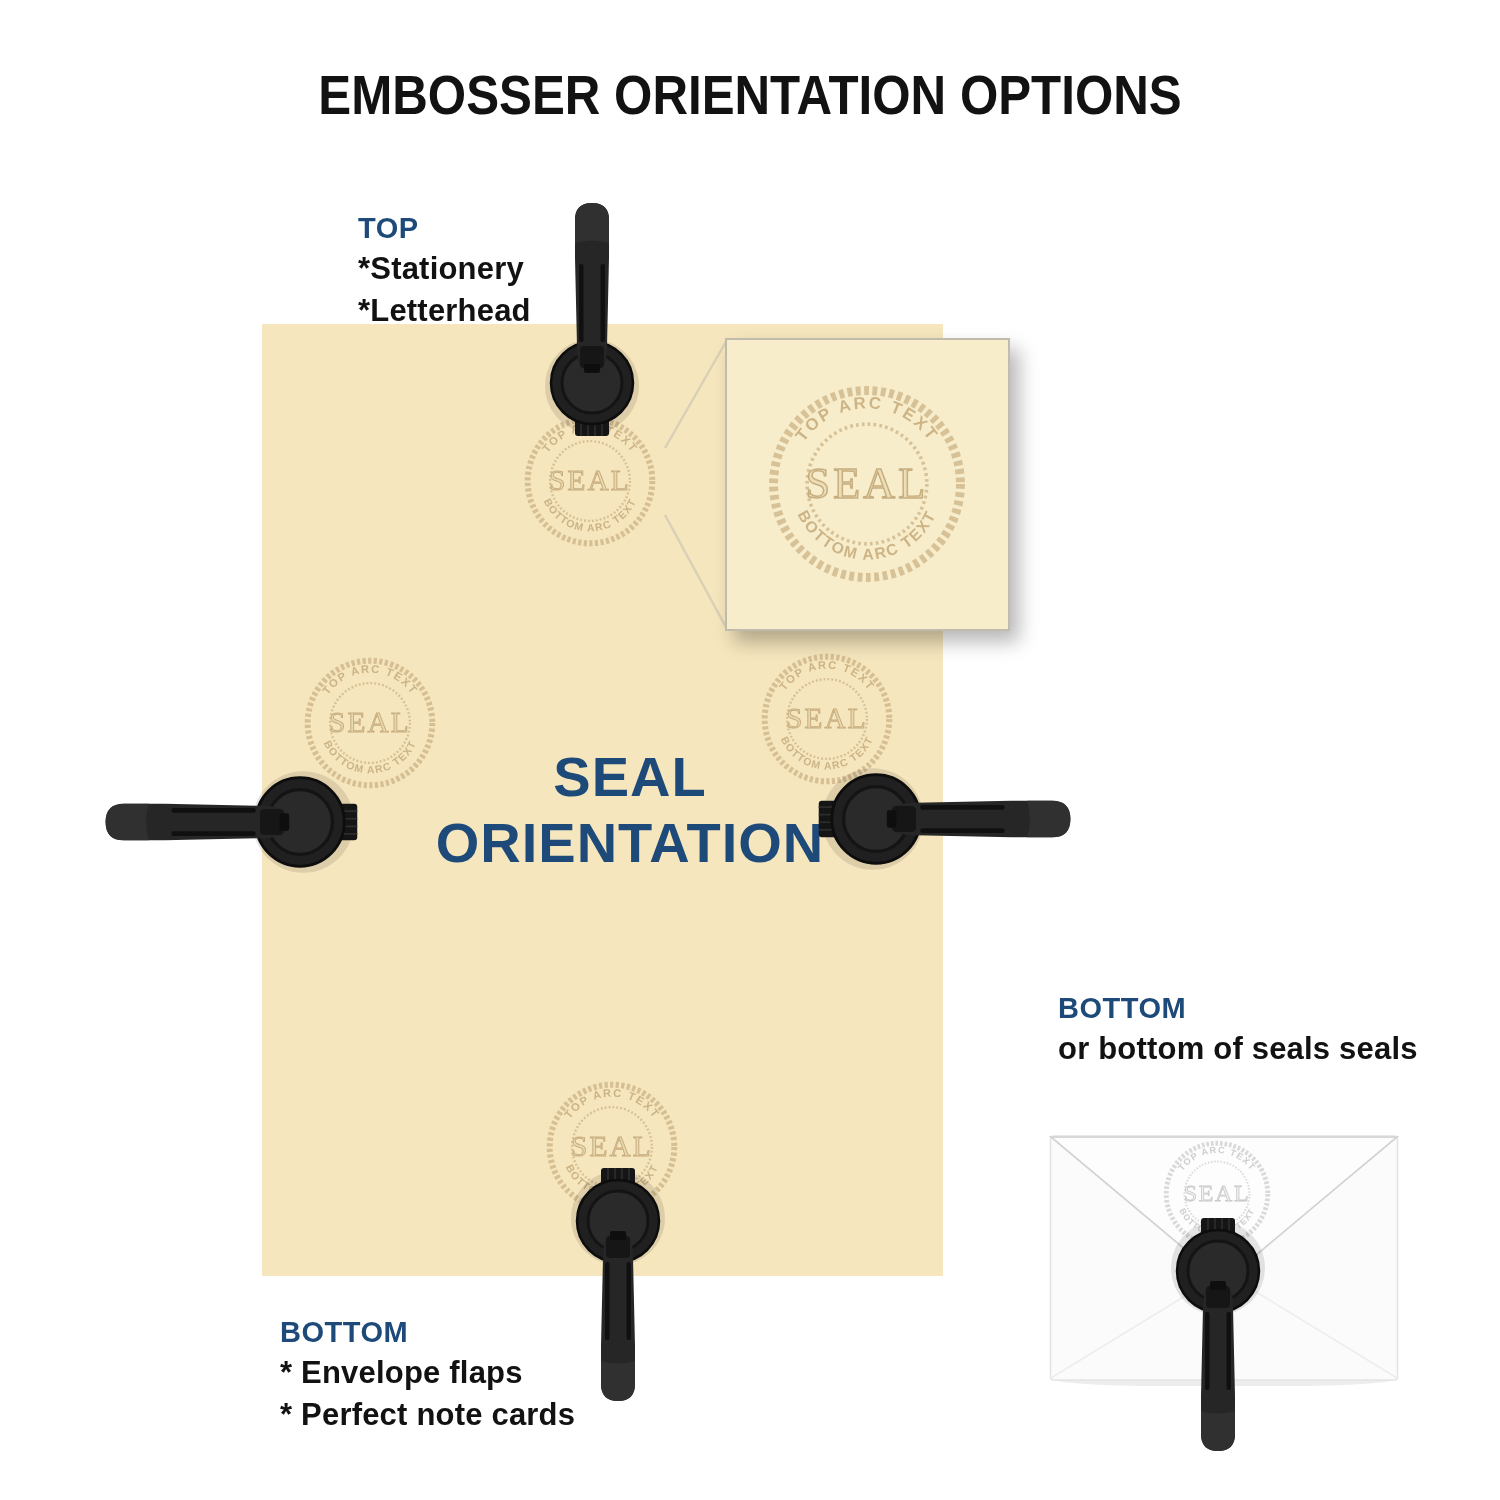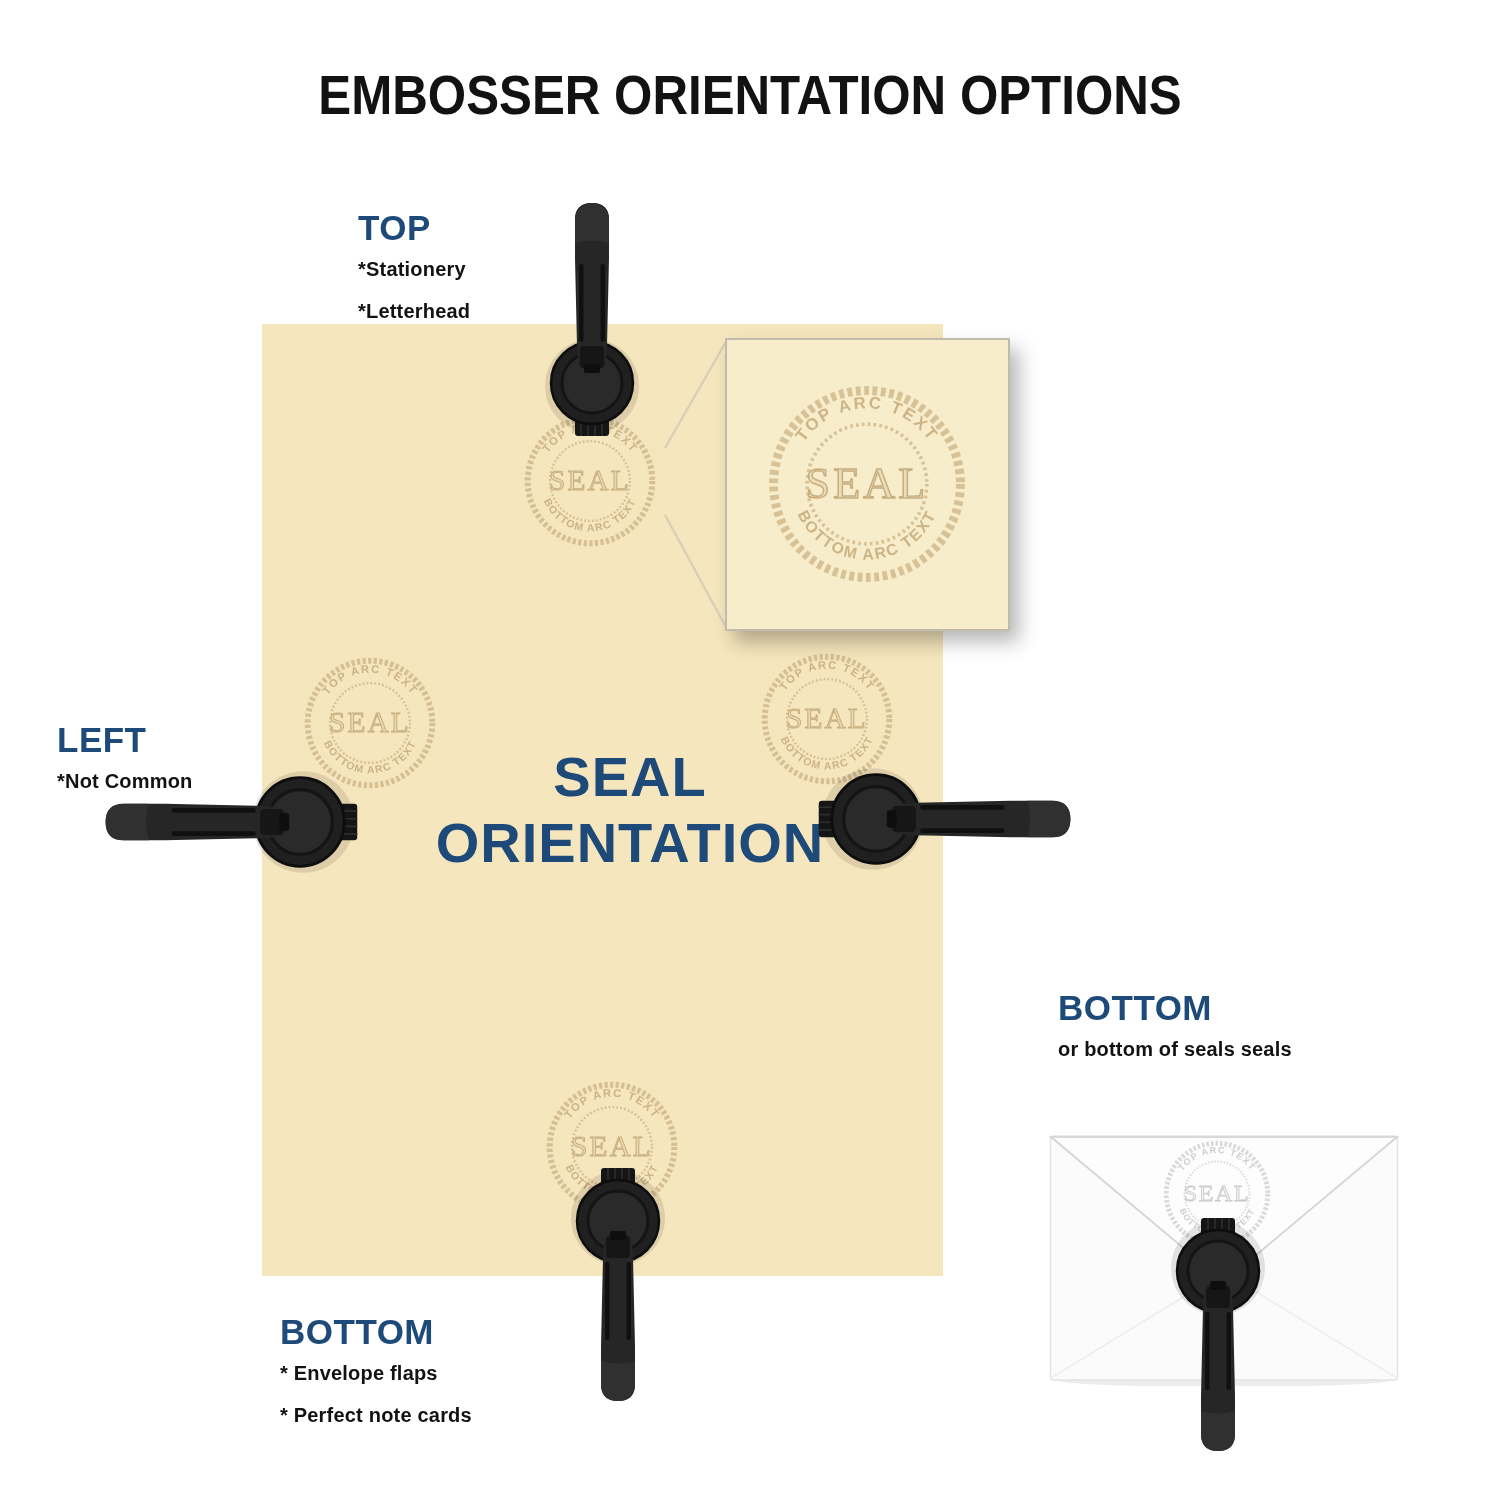--- a/index.html
+++ b/index.html
@@ -31,25 +31,25 @@
   .seal svg{display:block;}
   
   #center-text{
     position:absolute;left:305px;top:716px;width:650px;z-index:12;
     text-align:center;color:var(--navy,#1e4a7a);
     font-size:56px;font-weight:800;line-height:66px;letter-spacing:1px;
   }
   
   .label-block{position:absolute;z-index:25;}
   .label-heading{
-    color:var(--navy,#1e4a7a);font-size:35px;font-weight:800;
+    color:var(--navy,#1e4a7a);font-size:29px;font-weight:800;
     line-height:40px;letter-spacing:.5px;
   }
   .label-line{
-    color:#121212;font-size:20px;font-weight:700;line-height:42px;
+    color:#121212;font-size:31px;font-weight:700;line-height:42px;
     letter-spacing:.2px;white-space:nowrap;
   }
   
   .embosser{
     position:absolute;z-index:30;overflow:visible;
     transform-origin:50px 185px;
   }
   
   #envelope{position:absolute;left:1049px;top:1106px;width:350px;height:252px;z-index:5;}
 </style>
@@ -160,24 +160,20 @@
     </svg>
       </div>
   </div>
 
   <div class="label-block" style="left:358px;top:180px">
     <div class="label-heading">TOP</div>
     <div class="label-line">*Stationery</div>
     <div class="label-line">*Letterhead</div>
   </div>
 
-  <div class="label-block" style="left:57px;top:692px">
-    <div class="label-heading">LEFT</div>
-    <div class="label-line">*Not Common</div>
-  </div>
 
 
   <div class="label-block" style="left:280px;top:1284px">
     <div class="label-heading">BOTTOM</div>
     <div class="label-line">* Envelope flaps</div>
     <div class="label-line">* Perfect note cards</div>
   </div>
 
   <div class="label-block" style="left:1058px;top:960px">
     <div class="label-heading">BOTTOM</div>

